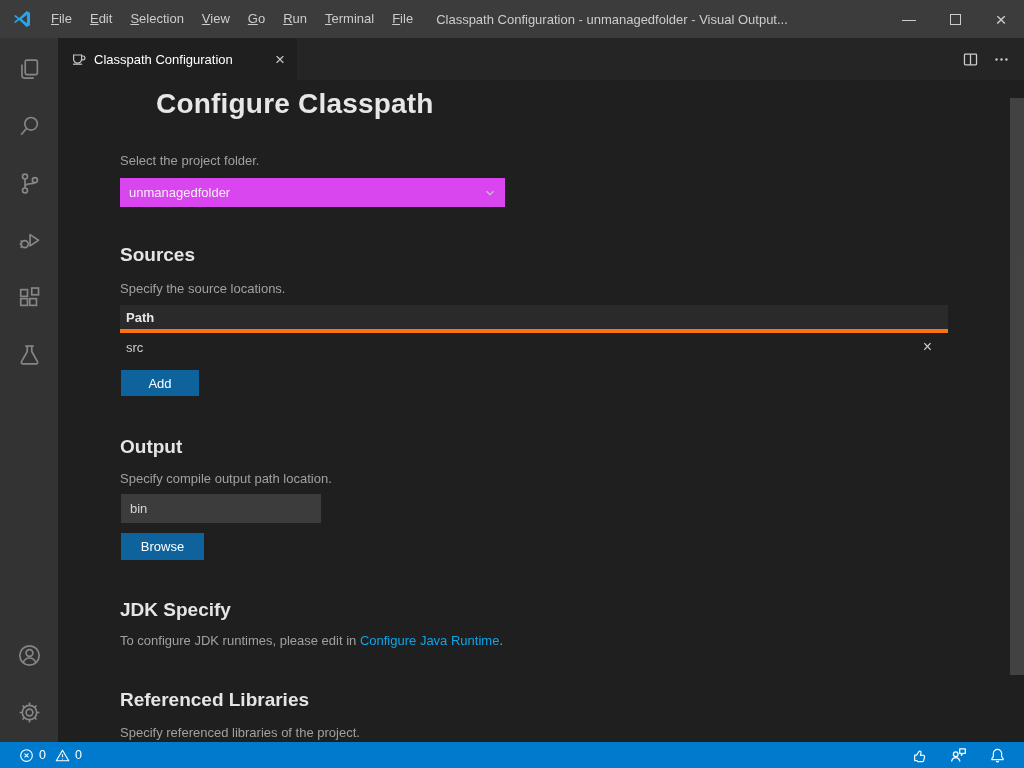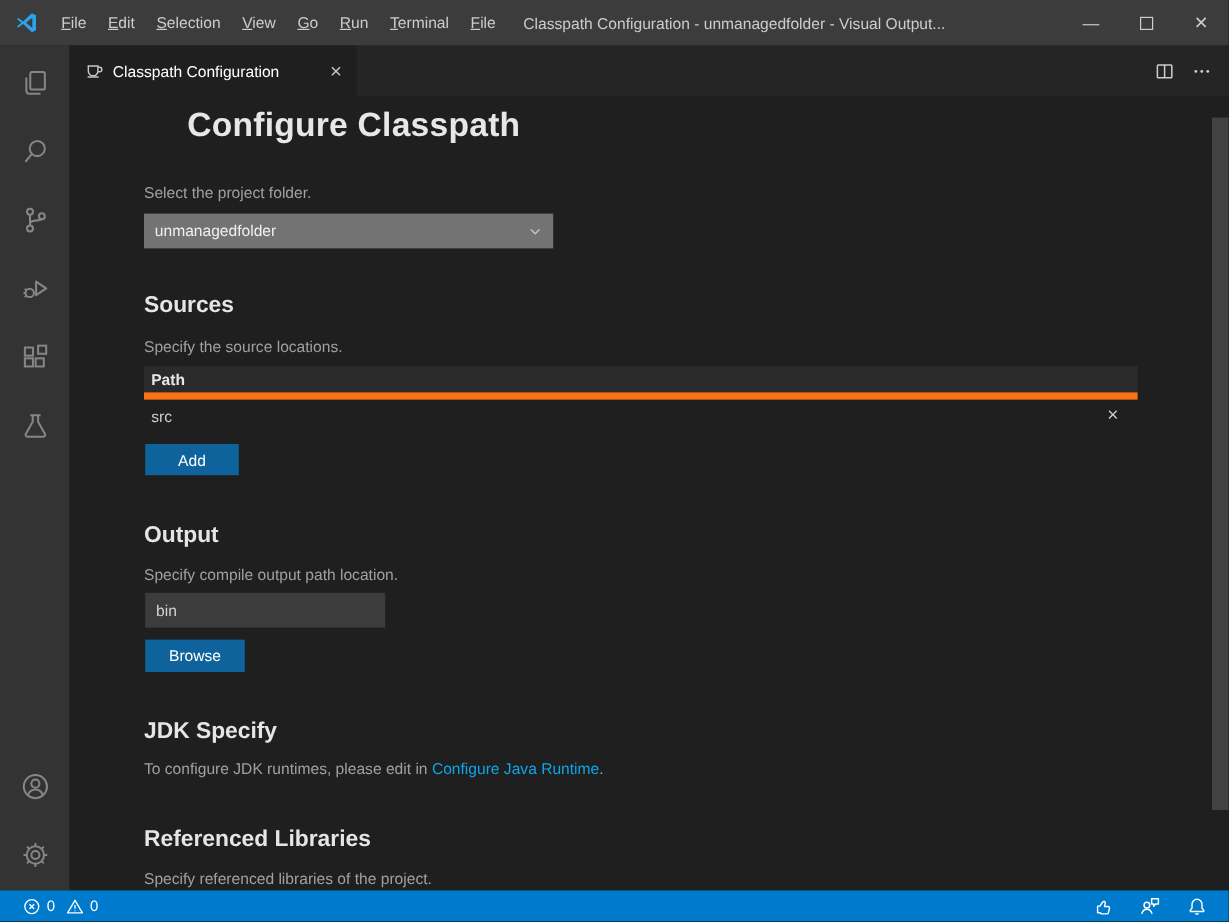--- a/index.html
+++ b/index.html
@@ -71,30 +71,30 @@
   .page h1 {
     position: absolute; left: 0; top: 8px; font-size: 28px; font-weight: 600;
     color: #e7e7e7; letter-spacing: 0.2px; margin-left: 36px;
   }
   .section-h {
     position: absolute; left: 0; font-size: 19px; font-weight: 700; color: #e5e5e5;
   }
   .desc { position: absolute; left: 0; color: #a0a0a0; }
 
   .select-box {
-    position: absolute; left: 0; top: 98px; width: 341px; height: 29px;
-    background: #737373; color: #f0f0f0; display: flex; align-items: center;
+    position: absolute; left: 0; top: 98px; width: 385px; height: 29px;
+    background: #d946ef; color: #f0f0f0; display: flex; align-items: center;
     padding: 0 8px 0 9px; cursor: pointer;
   }
   .select-box .sel-text { flex: 1; }
   .select-box .chev { color: #c5c5c5; }
 
   .tbl-header {
     position: absolute; left: 0; top: 225px; width: 828px; height: 28px;
-    background: #2a2a2a; border-bottom: 6px solid #f97316;
+    background: #2a2a2a; border-bottom: 4px solid #f97316;
     display: flex; align-items: center; padding-left: 6px;
     color: #e7e7e7; font-weight: 700;
   }
   .tbl-row {
     position: absolute; left: 0; top: 253px; width: 828px; height: 28px;
     display: flex; align-items: center; padding-left: 6px; color: #cccccc;
   }
   .row-remove {
     position: absolute; right: 16px; top: 6px; color: #cccccc; font-size: 16px;
     line-height: 16px; cursor: pointer;

